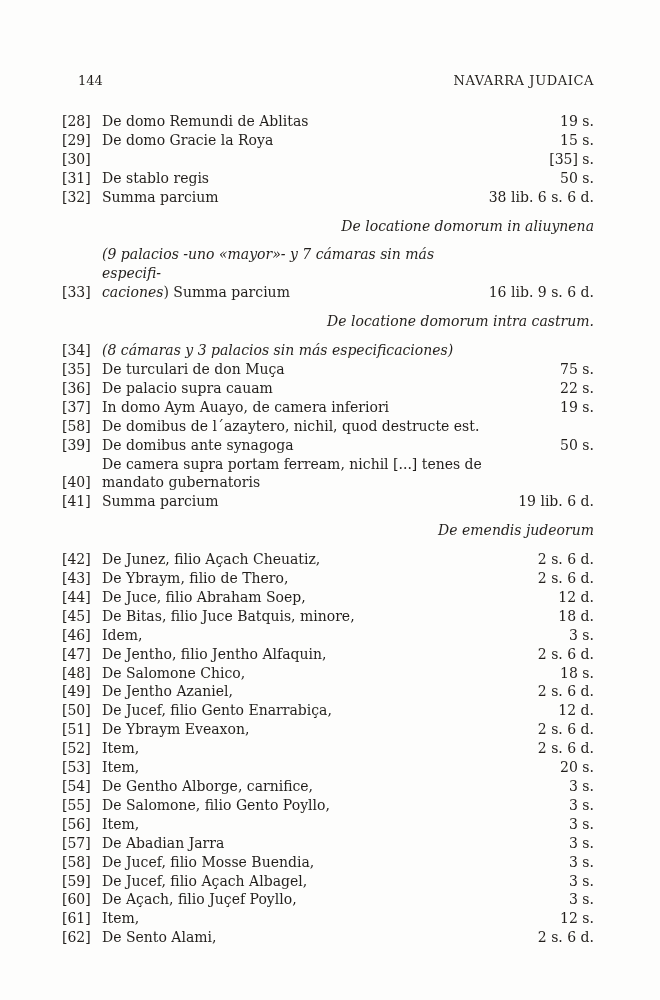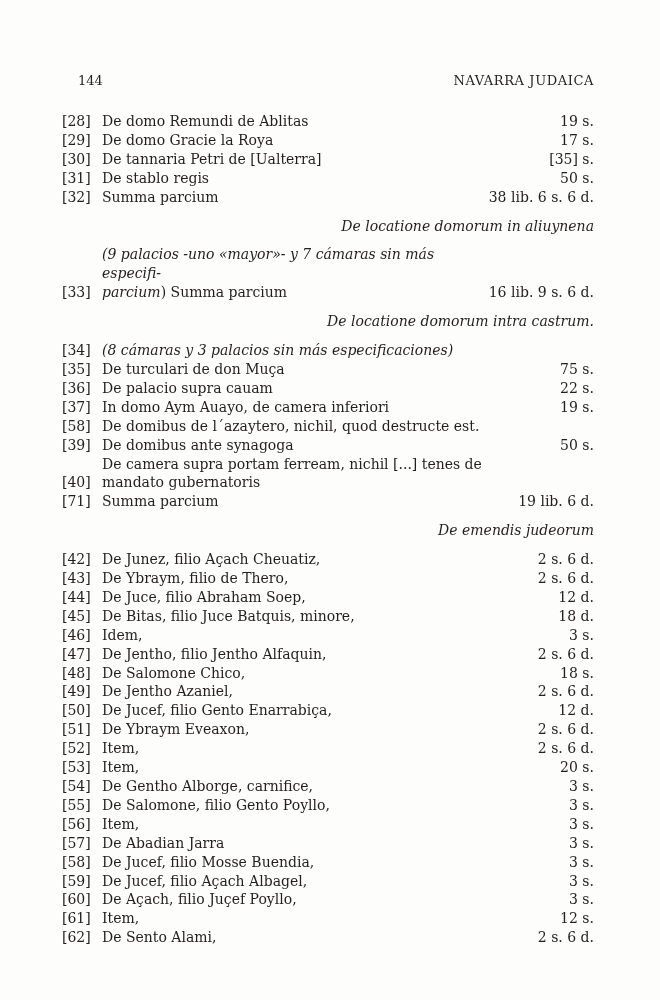--- a/index.html
+++ b/index.html
@@ -80,41 +80,40 @@
   </div>
   <div class="content" id="content">
       <div class="entry">
         <span class="num">[28]</span>
         <span class="txt"><span>De domo Remundi de Ablitas</span></span>
         <span class="amt">19 s.</span>
       </div>
       <div class="entry">
         <span class="num">[29]</span>
         <span class="txt"><span>De domo Gracie la Roya</span></span>
-        <span class="amt">17 s.</span>
+        <span class="amt">15 s.</span>
       </div>
       <div class="entry">
         <span class="num">[30]</span>
-        <span class="txt"><span>De tannaria Petri de [Ualterra]</span></span>
         <span class="amt">[35] s.</span>
       </div>
       <div class="entry">
         <span class="num">[31]</span>
         <span class="txt"><span>De stablo regis</span></span>
         <span class="amt">50 s.</span>
       </div>
       <div class="entry">
         <span class="num">[32]</span>
         <span class="txt"><span>Summa parcium</span></span>
         <span class="amt">38 lib. 6 s. 6 d.</span>
       </div>
       <div class="sec-heading">De locatione domorum in aliuynena</div>
       <div class="entry">
         <span class="num">[33]</span>
-        <span class="txt"><span class="it">(9 palacios -uno «mayor»- y 7 cámaras sin más especifi-</span><br><span class="it">parcium</span><span>) Summa parcium</span></span>
+        <span class="txt"><span class="it">(9 palacios -uno «mayor»- y 7 cámaras sin más especifi-</span><br><span class="it">caciones</span><span>) Summa parcium</span></span>
         <span class="amt">16 lib. 9 s. 6 d.</span>
       </div>
       <div class="sec-heading">De locatione domorum intra castrum.</div>
       <div class="entry">
         <span class="num">[34]</span>
         <span class="txt"><span class="it">(8 cámaras y 3 palacios sin más especificaciones)</span></span>
         <span class="amt"></span>
       </div>
       <div class="entry">
         <span class="num">[35]</span>
@@ -140,21 +139,21 @@
         <span class="num">[39]</span>
         <span class="txt"><span>De domibus ante synagoga</span></span>
         <span class="amt">50 s.</span>
       </div>
       <div class="entry">
         <span class="num">[40]</span>
         <span class="txt"><span>De camera supra portam ferream, nichil [...] tenes de</span><br><span>mandato gubernatoris</span></span>
         <span class="amt"></span>
       </div>
       <div class="entry">
-        <span class="num">[71]</span>
+        <span class="num">[41]</span>
         <span class="txt"><span>Summa parcium</span></span>
         <span class="amt">19 lib. 6 d.</span>
       </div>
       <div class="sec-heading">De emendis judeorum</div>
       <div class="entry">
         <span class="num">[42]</span>
         <span class="txt"><span>De Junez, filio Açach Cheuatiz,</span></span>
         <span class="amt">2 s. 6 d.</span>
       </div>
       <div class="entry">

